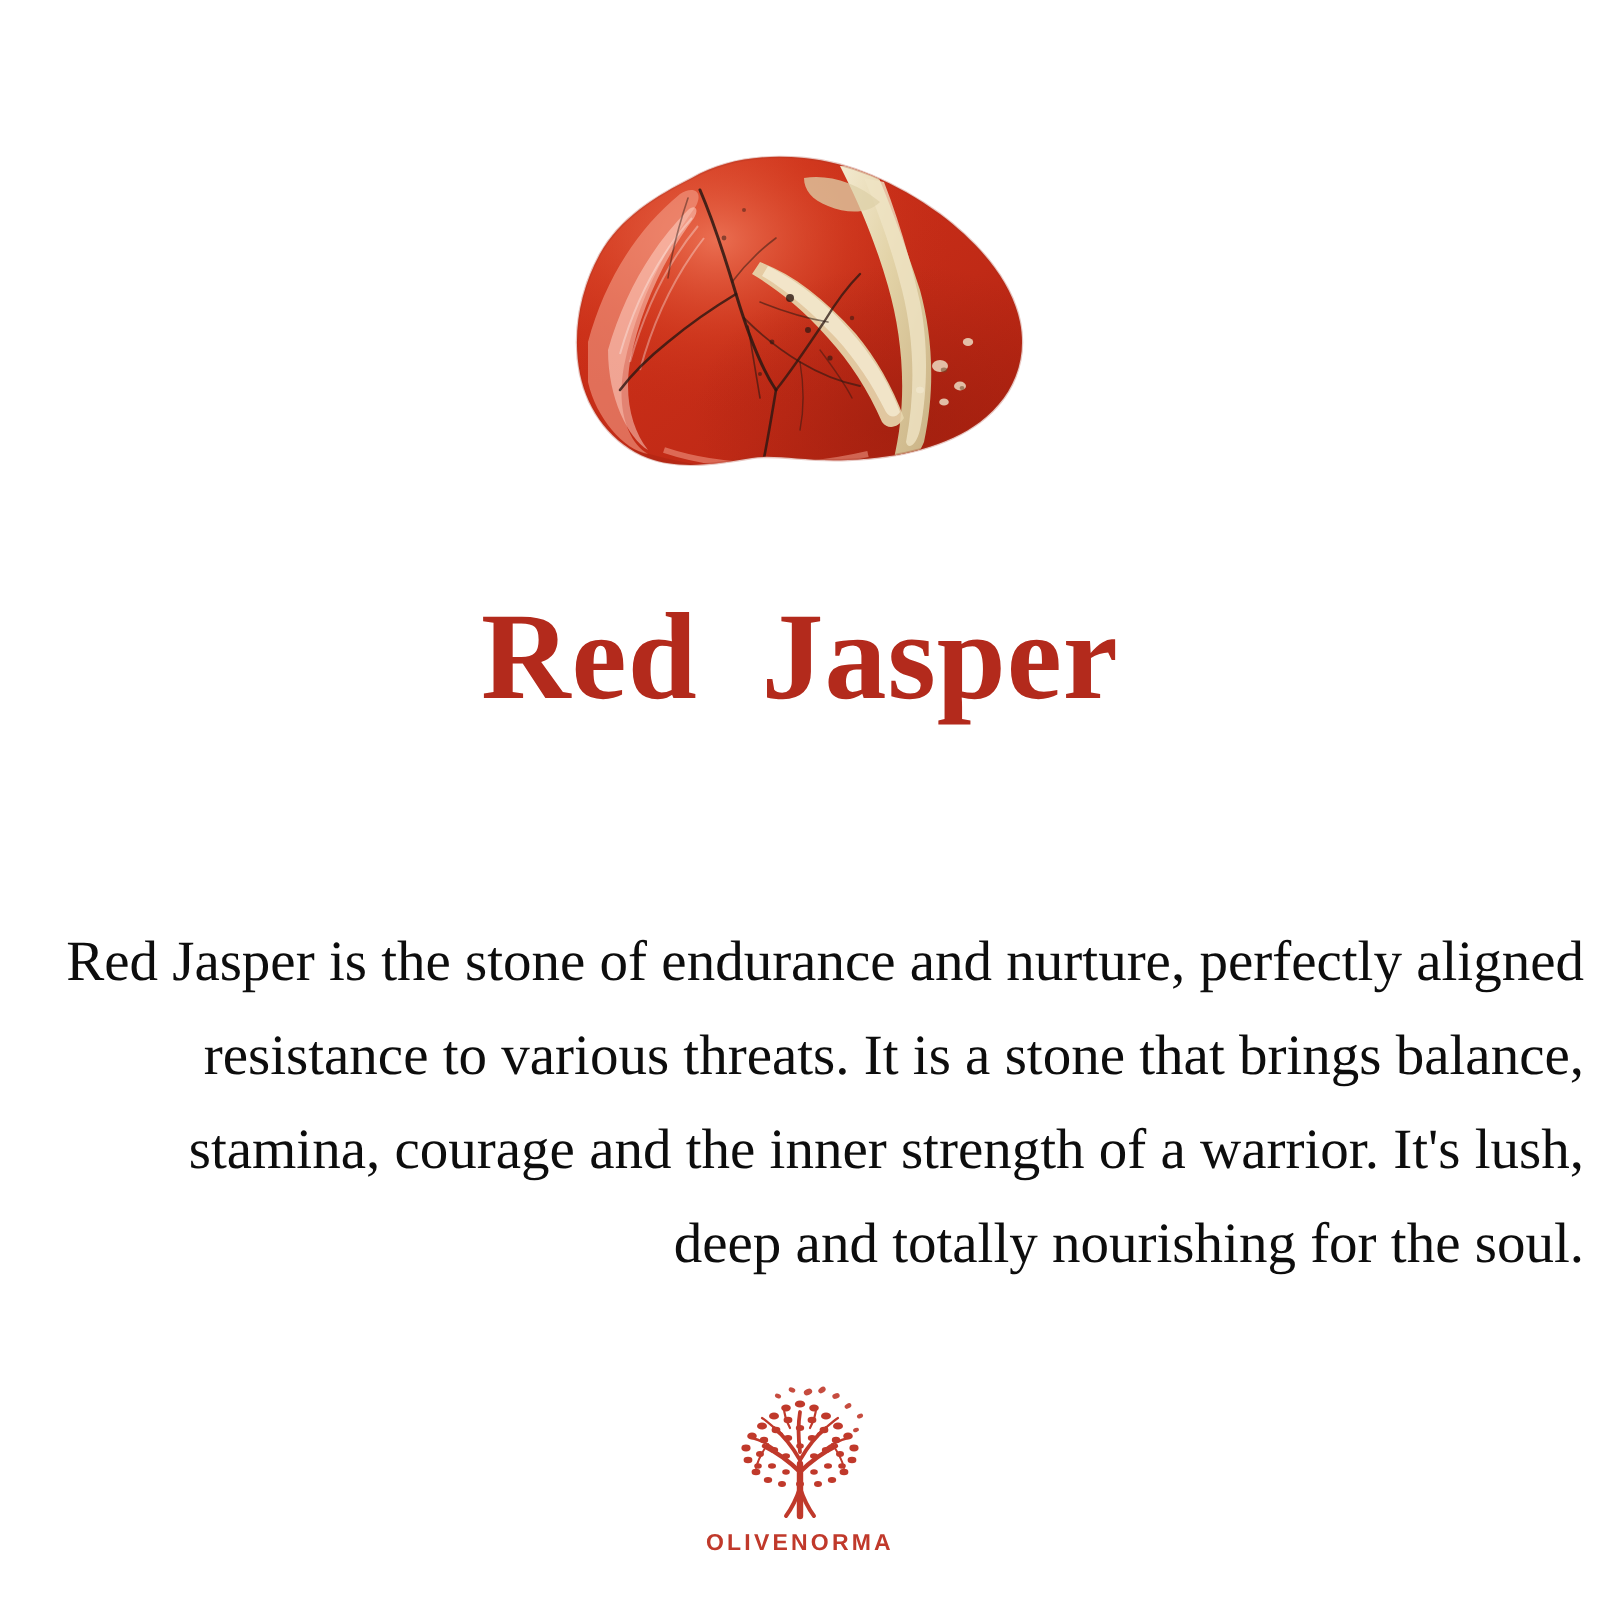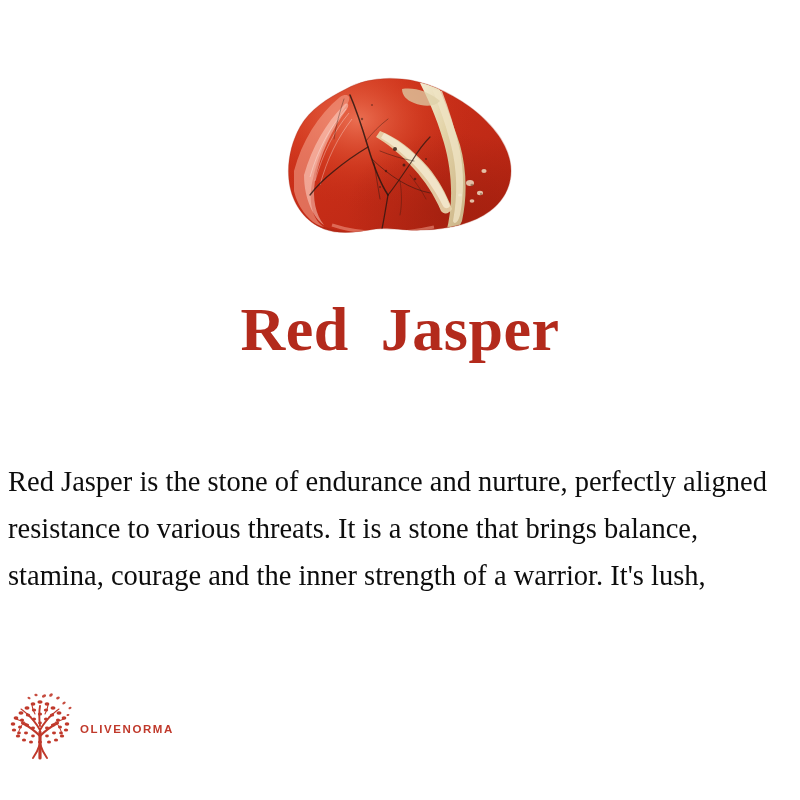--- a/index.html
+++ b/index.html
@@ -72,36 +72,36 @@
     vertical-align: -5px;
     margin: 0 11px;
   }
 
   
   .body-copy {
     position: absolute;
     left: 8px;
     top: 452px;
     width: 784px;
-    text-align: left;
+    text-align: right;
     font-family: "Liberation Serif", "DejaVu Serif", serif;
     font-size: 28.5px;
     line-height: 47px;
     color: #0d0d0d;
   }
   .body-copy .ln { display: block; white-space: nowrap; }
 
   
   .logo {
     position: absolute;
     left: 0;
     top: 686px;
     width: 800px;
     display: flex;
-    flex-direction: row;
+    flex-direction: column;
     align-items: center;
   }
   .logo-mark { display: block; }
   .logo-word {
     margin-top: 2px;
     font-family: "Liberation Sans", "DejaVu Sans", sans-serif;
     font-weight: bold;
     font-size: 11.5px;
     letter-spacing: 1.6px;
     color: #c0392b;
@@ -230,20 +230,21 @@
     </svg>
   </div>
 
   <div class="title">Red  Jasper</div>
 
 
   <div class="body-copy">
     <span class="ln">Red Jasper is the stone of endurance and nurture, perfectly aligned</span>
     <span class="ln">resistance to various threats. It is a stone that brings balance,</span>
     <span class="ln">stamina, courage and the inner strength of a warrior. It's lush,</span>
+    <span class="ln">deep and totally nourishing for the soul.</span>
   </div>
 
   <div class="logo">
     <svg class="logo-mark" width="80" height="72" viewBox="0 0 80 72">
       <g fill="none" stroke="#c0392b" stroke-width="1.5" stroke-linecap="round">
 
         <path d="M40,66 L40,40" stroke-width="3.2"></path>
 
         <path d="M33,66 C36,62 38,58 40,52" stroke-width="2"></path>
         <path d="M47,66 C44,62 42,58 40,52" stroke-width="2"></path>

